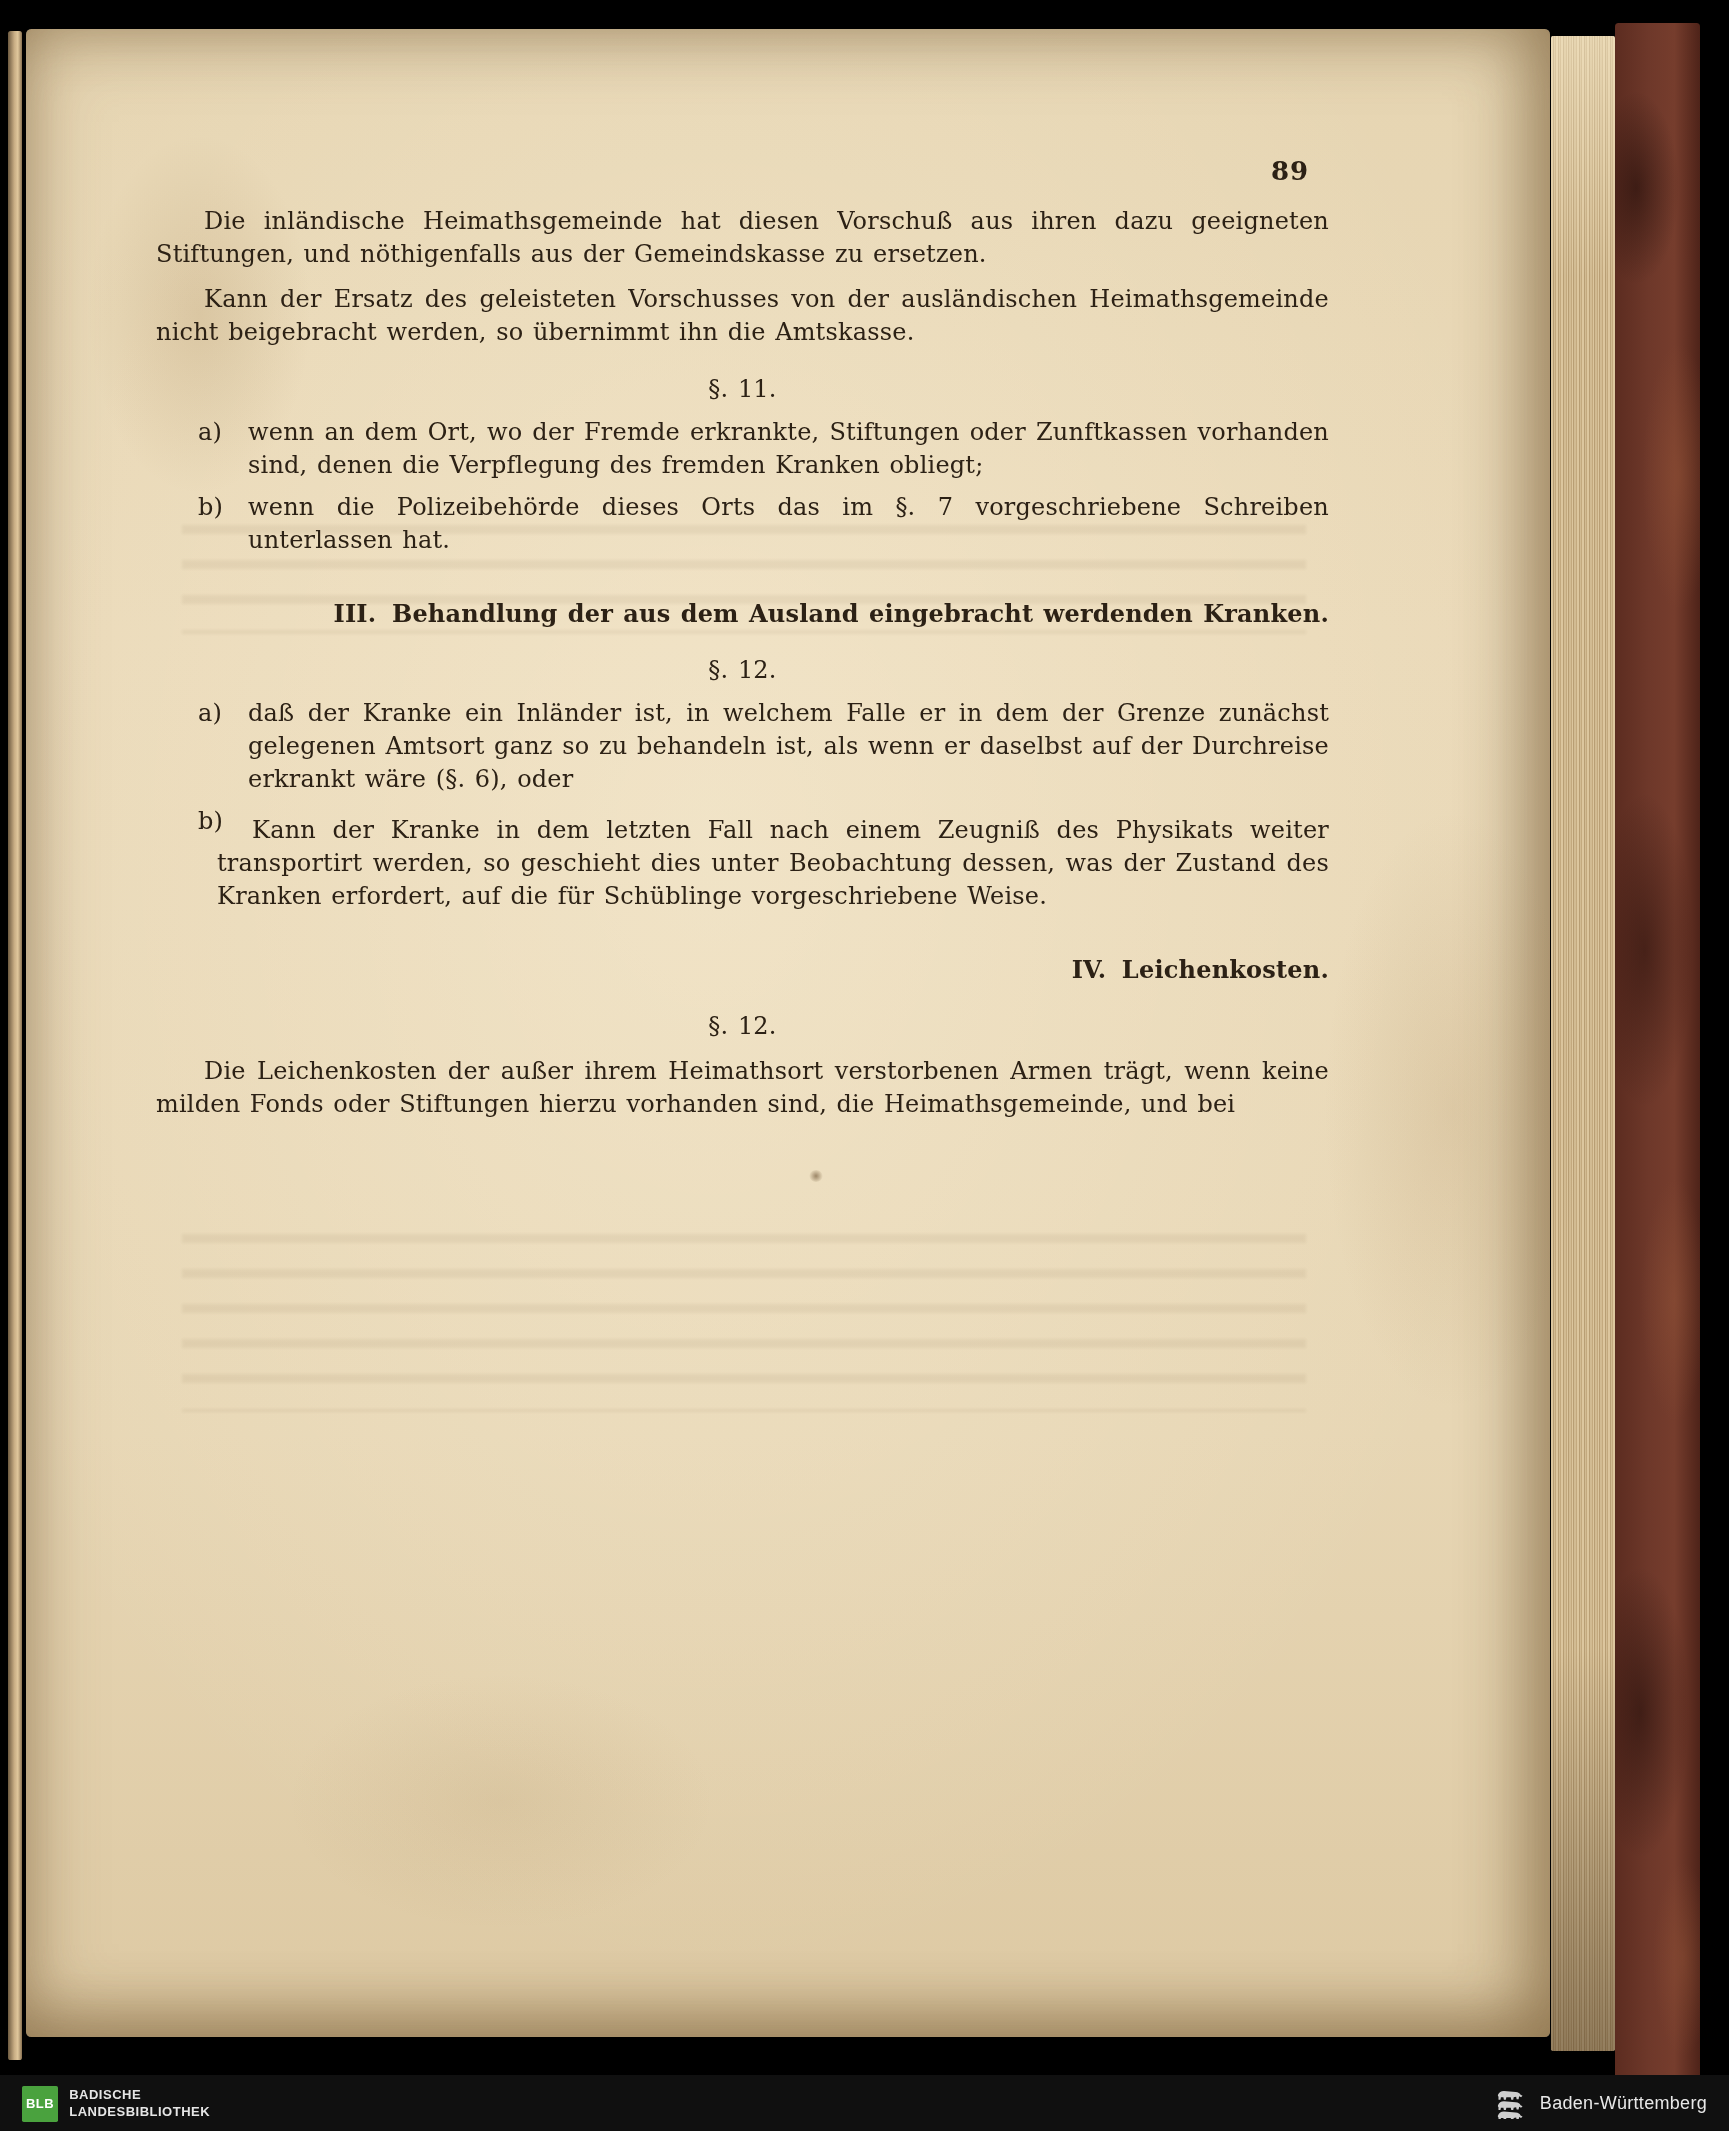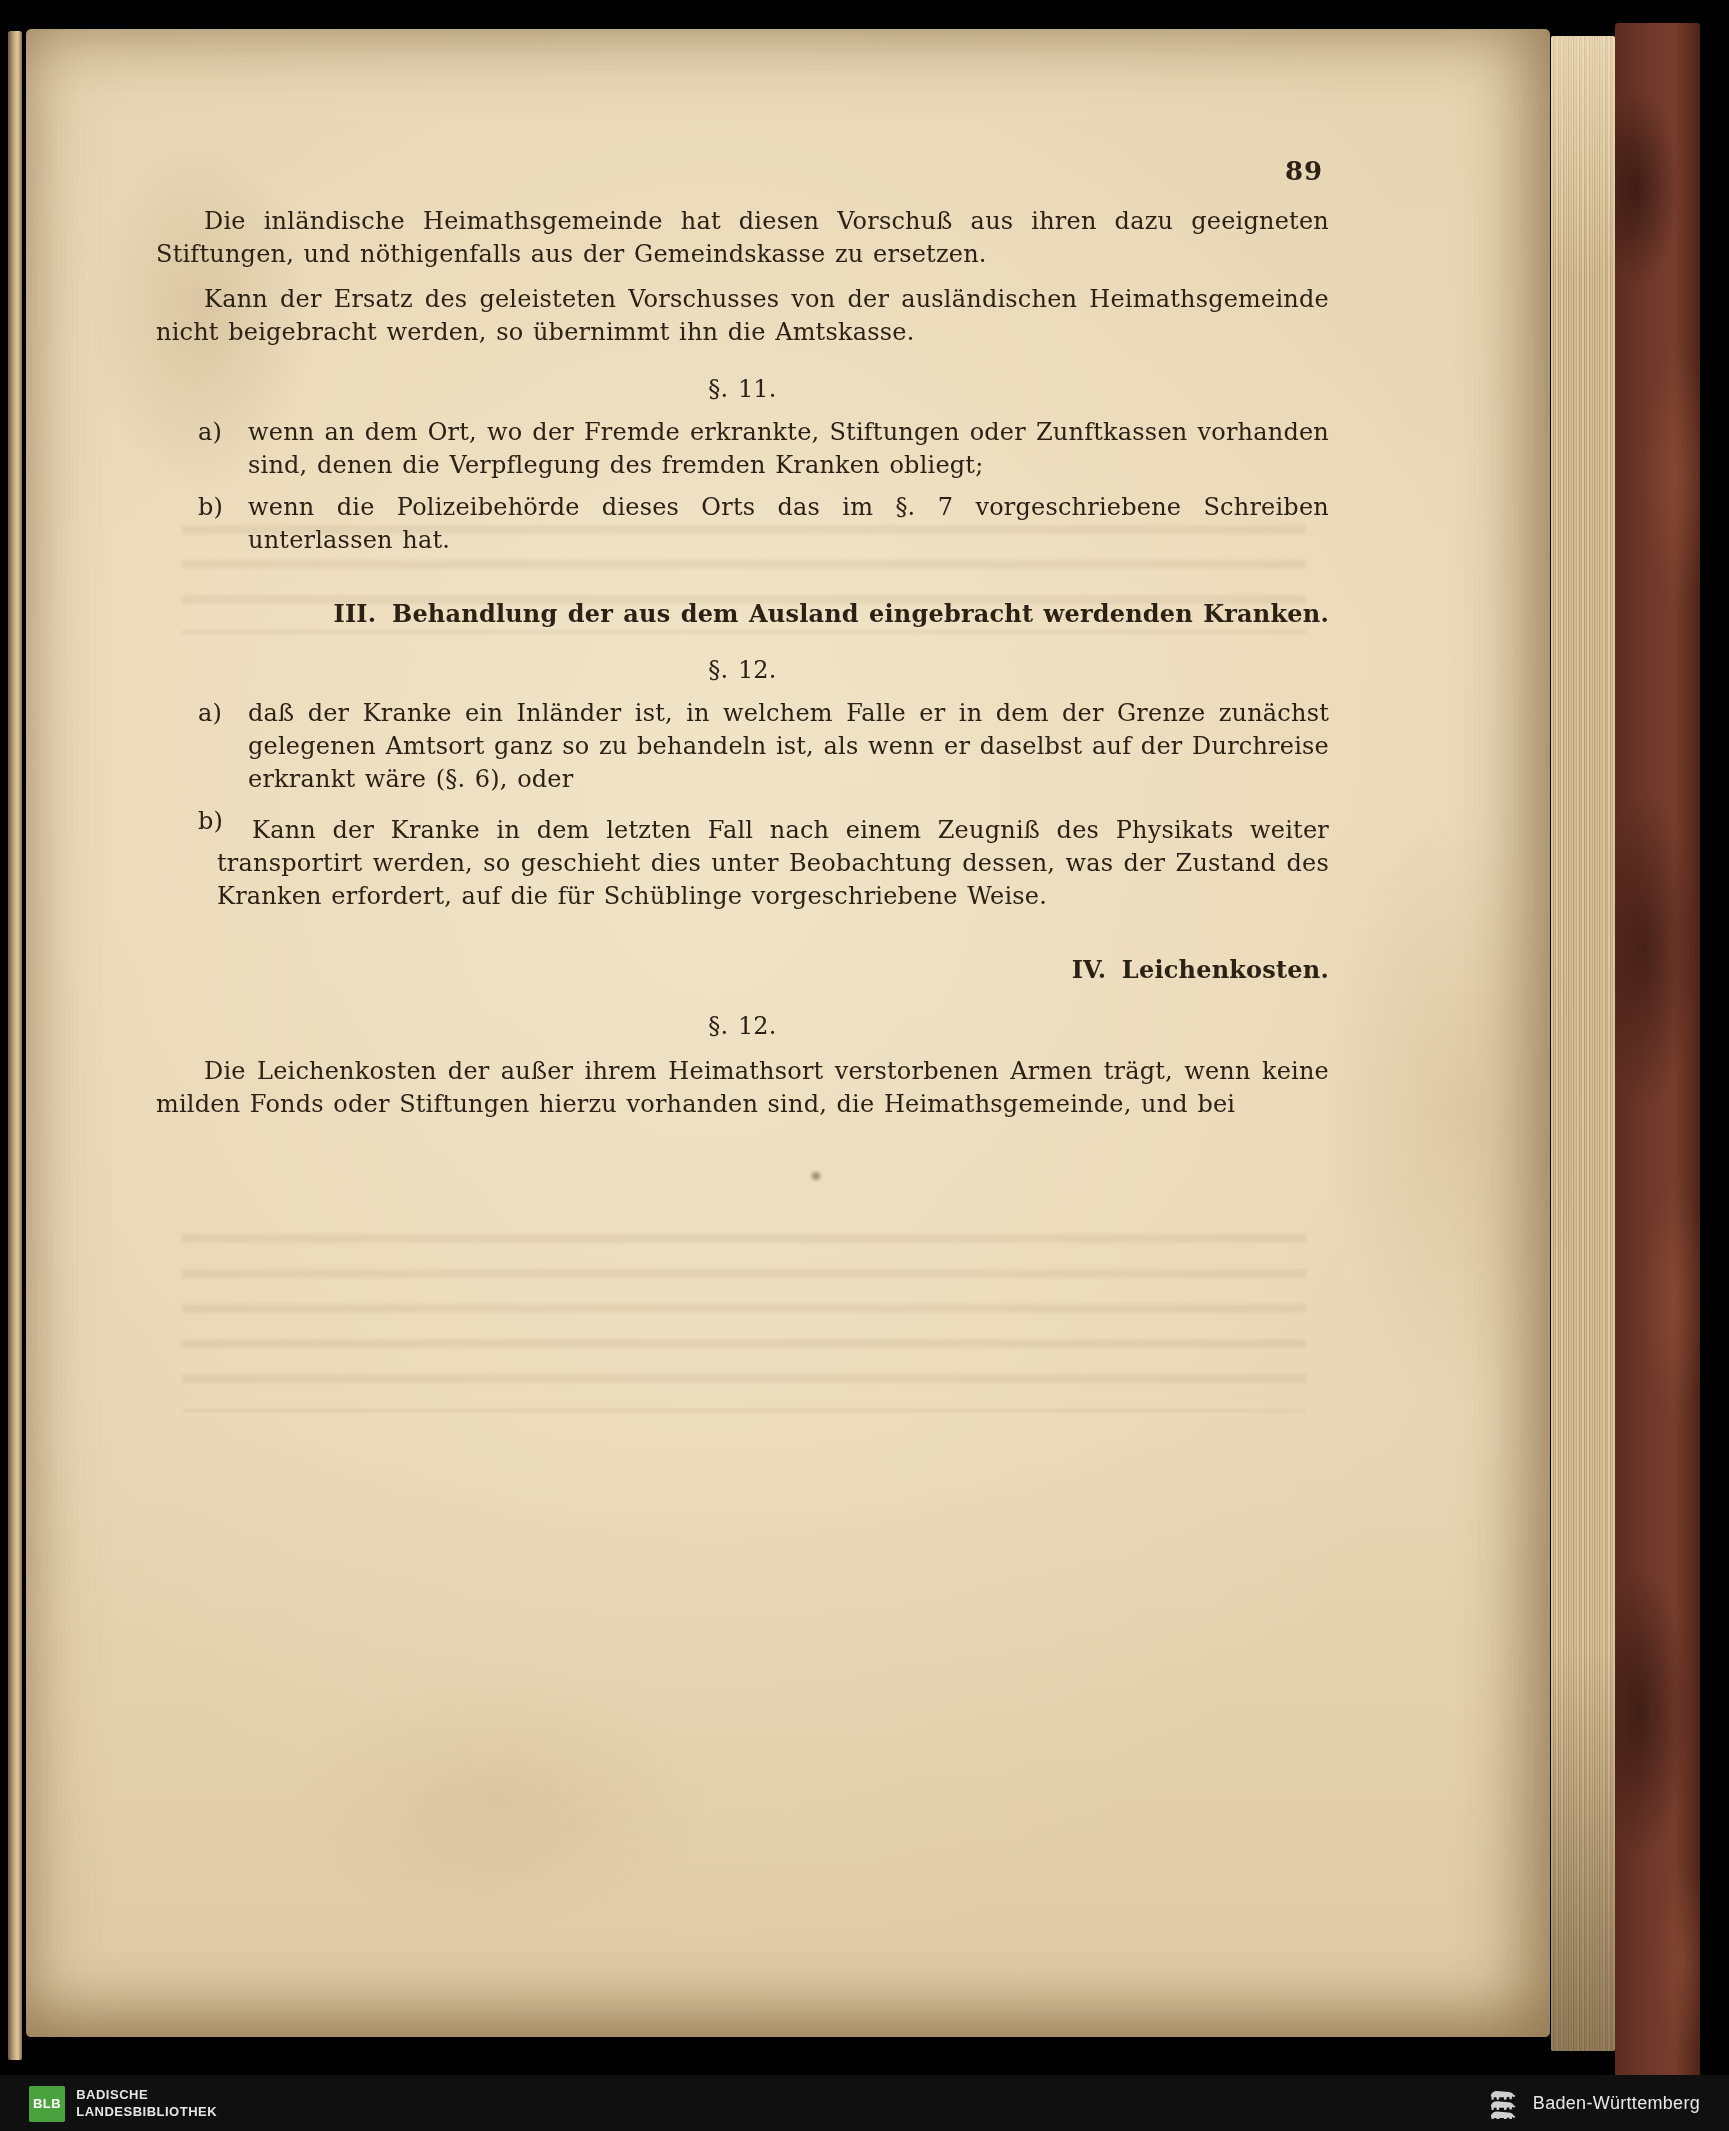--- a/index.html
+++ b/index.html
@@ -63,37 +63,37 @@
     border-radius:3.5px;
   }
 
   
   .text-area {
     position:absolute; left:130px; top:126px; width:1173px;
     color:#2c2115; font-size:24px; line-height:33px; text-align:justify;
     letter-spacing:0.2px; word-spacing:1.7px;
   }
   .page-number {
-    position:absolute; top:0; right:6px;
+    position:absolute; top:0; right:20px;
     font-weight:bold; font-size:26px; letter-spacing:0.9px;
   }
   .body-blocks { margin-top:50px; }
   .para { margin:12px 0; text-indent:48px; }
   .section-mark { margin:24px 0 10.4px; text-align:center; text-indent:0; }
   .heading { margin:40px 0 12px; text-align:right; font-weight:bold; text-indent:0; }
   .heading .h-marker { margin-right:15.6px; }
   .list-item { position:relative; padding-left:92px; margin:8.6px 0; }
   .list-item .marker { position:absolute; left:42px; top:0; }
   .para-indent { margin:17.3px 0 17.3px 61px; text-indent:35px; }
 
   
   .footer-bar {
     position:absolute; left:0; bottom:0; width:1729px; height:57px;
     background:#101010; display:flex; align-items:center; justify-content:space-between;
-    padding:0 29px; box-sizing:border-box;
+    padding:0 22px; box-sizing:border-box;
     font-family:"Liberation Sans", sans-serif;
   }
   .footer-left { display:flex; align-items:center; gap:11.2px; cursor:pointer; }
   .blb-badge {
     width:36px; height:36px; background:#4aa23e; color:#fff;
     display:flex; align-items:center; justify-content:center;
     font-weight:bold; font-size:13px; letter-spacing:0.4px; border-radius:1.7px;
   }
   .library-name { color:#e5e5e5; font-size:13px; font-weight:bold; line-height:1.3; letter-spacing:0.5px; }
   .footer-right { display:flex; align-items:center; gap:12px; cursor:pointer; }

